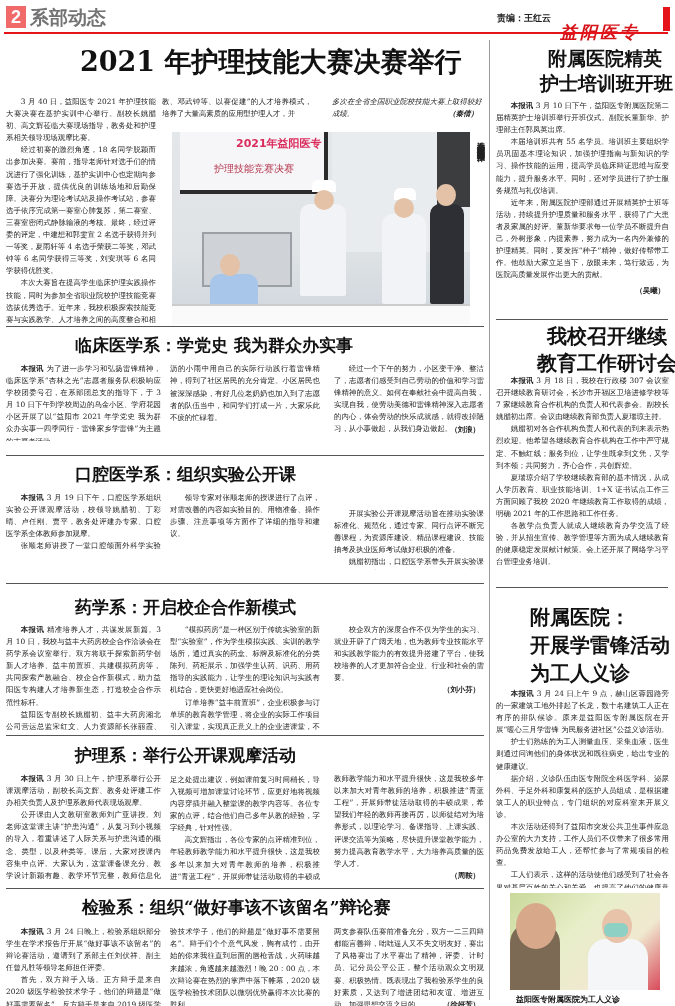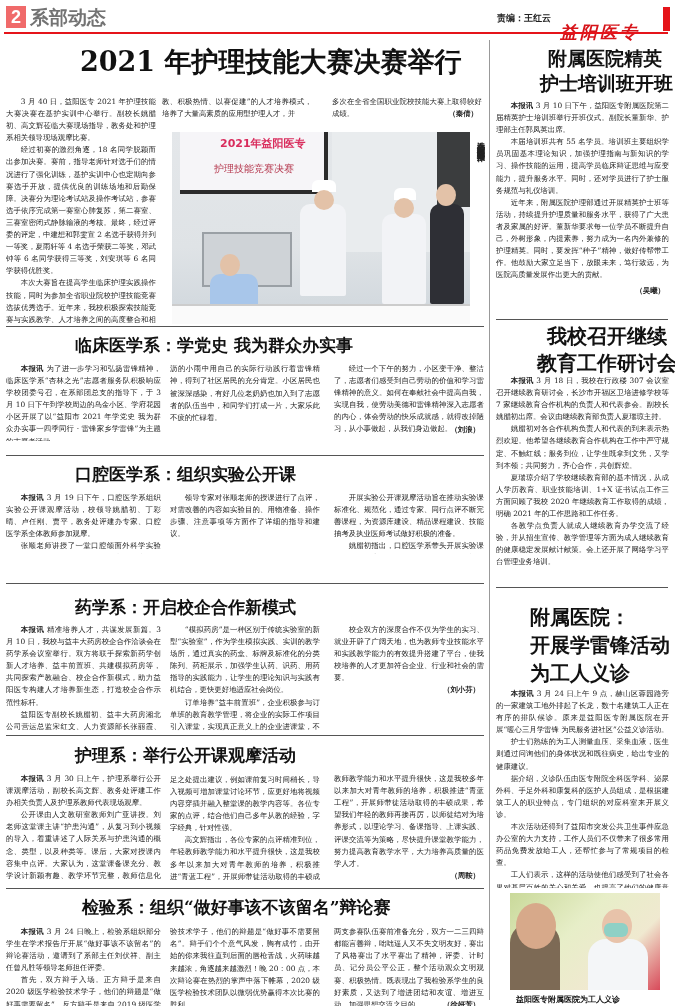--- a/index.html
+++ b/index.html
@@ -21,21 +21,21 @@
   .col p { text-indent:2em; }
   .lead { font-weight:bold; font-family:"DejaVu Sans", sans-serif; }
   .byline { display:block; text-align:right; font-weight:bold; font-family:"DejaVu Sans", sans-serif; padding-right:4px; }
 
   .rule { position:absolute; height:1px; background:#555; }
   .vrule { position:absolute; width:1px; background:#999; }
 
   .photo { position:absolute; overflow:hidden; }
   .photo-comp { background:linear-gradient(180deg,#e4e7ea 0%,#dfe3e6 60%,#cfd6dc 100%); }
   .screen { position:absolute; left:8px; top:0; width:148px; height:62px; background:#f6f5f8; border-bottom:4px solid #2b2b2b; border-right:4px solid #2b2b2b; }
-  .screen .s1 { position:absolute; left:40px; top:4px; font:bold 11px "DejaVu Sans", sans-serif; color:#d92c5c; white-space:nowrap; }
+  .screen .s1 { position:absolute; left:56px; top:4px; font:bold 11px "DejaVu Sans", sans-serif; color:#d92c5c; white-space:nowrap; }
   .screen .s2 { position:absolute; left:34px; top:30px; font:10px "DejaVu Serif", serif; color:#b5394f; white-space:nowrap; }
   .nurse { position:absolute; background:#f2f3f6; border-radius:10px 10px 2px 2px; }
   .nurse-cap { position:absolute; background:#fff; border-radius:6px 6px 0 0; }
   .nurse-face { position:absolute; background:#e3c2a8; border-radius:50%; }
   .bed { position:absolute; background:#fafafa; border-top:2px solid #ccc; }
   .caption-vert { position:absolute; writing-mode:vertical-rl; font:bold 8px "DejaVu Sans", sans-serif; color:#222; letter-spacing:1px; }
 
   .photo-clinic { background:linear-gradient(135deg,#c9d99a 0%,#e7eec8 40%,#f0e9d0 70%,#d84a5a 100%); }
   .photo-caption { position:absolute; font:bold 8px "DejaVu Sans", sans-serif; color:#111; }
 </style>
@@ -52,23 +52,23 @@
 </div>
 
 <div class="hl" style="left:60px;top:44px;font-size:27px;letter-spacing:0px;">2021 年护理技能大赛决赛举行</div>
 
 <div class="col" style="left:6px;top:96px;width:150px;height:230px;">
   <p>3 月 40 日，益阳医专 2021 年护理技能大赛决赛在基护实训中心举行。副校长姚腊初、高文辉莅临大赛现场指导，教务处和护理系相关领导现场观摩比赛。</p>
   <p>经过初赛的激烈角逐，18 名同学脱颖而出参加决赛。赛前，指导老师针对选手们的情况进行了强化训练，基护实训中心也定期向参赛选手开放，提供优良的训练场地和后勤保障。决赛分为理论考试站及操作考试站，参赛选手依序完成第一赛室心肺复苏，第二赛室、三赛室密闭式静脉输液的考核。最终，经过评委的评定，中建想和郭雯宣 2 名选手获得并列一等奖，夏雨轩等 4 名选手荣获二等奖，邓武钟等 6 名同学获得三等奖，刘安琪等 6 名同学获得优胜奖。</p>
   <p>本次大赛旨在提高学生临床护理实践操作技能，同时为参加全省职业院校护理技能竞赛选拔优秀选手。近年来，我校积极探索技能竞赛与实践教学、人才培养之间的高度整合和相互促进，已连续举办 9 届护理技能大赛，形成“以赛促学、以赛促</p>
 </div>
 <div class="col" style="left:162px;top:96px;width:150px;height:28px;">
-  <p style="text-indent:0">教、积极热情、以赛促建”的人才培养模式，培养了大量高素质的应用型护理人才，并</p>
-</div>
-<div class="col" style="left:332px;top:96px;width:150px;height:28px;">
+  <p style="text-indent:0">教、邓武钟等、以赛促建”的人才培养模式，培养了大量高素质的应用型护理人才，并</p>
+</div>
+<div class="col" style="left:332px;top:96px;width:150px;height:28px;font-style:italic;">
   <p style="text-indent:0">多次在全省全国职业院校技能大赛上取得较好成绩。</p>
   <span class="byline" style="margin-top:-12px;">（秦倩）</span>
 </div>
 
 <div class="photo photo-comp" style="left:172px;top:132px;width:298px;height:192px;">
   <div class="screen">
     <div class="s1">2021年益阳医专</div>
     <div class="s2">护理技能竞赛决赛</div>
   </div>
   <div style="position:absolute;left:160px;top:0;width:138px;height:120px;background:#e9ecee;"></div>
@@ -118,21 +118,21 @@
 <div class="rule" style="left:6px;top:455px;width:478px;"></div>
 
 <div class="hl hl-sans" style="left:55px;top:463px;font-size:17px;">口腔医学系：组织实验公开课</div>
 <div class="col" style="left:6px;top:492px;width:155px;height:62px;">
   <p><span class="lead">本报讯</span> <span>3 月 19 日下午，口腔医学系组织实验公开课观摩活动，校领导姚腊初、丁彩晴、卢任刚、贾平，教务处评建办专家、口腔医学系全体教师参加观摩。</span></p>
   <p>张顺老师讲授了一堂口腔颌面外科学实验课《绷带包扎》，他灵活地运用实验探究教学法、任务驱动教学法、讲授法组织学生学习和协作讨论，培养学生实验探究和分析问题、解决问题的能力，整堂课还巧妙地运用到职教云平台、微信、绷带包扎自制视频等教学资源，激发了学生极大的学习兴趣，收到了较好的教学效果。</p>
 </div>
 <div class="col" style="left:170px;top:492px;width:150px;height:62px;">
   <p>领导专家对张顺老师的授课进行了点评，对需改善的内容如实验目的、用物准备、操作步骤、注意事项等方面作了详细的指导和建议。</p>
 </div>
-<div class="col" style="left:334px;top:492px;width:150px;height:62px;">
+<div class="col" style="left:334px;top:508px;width:150px;height:62px;">
   <p>开展实验公开课观摩活动旨在推动实验课标准化、规范化，通过专家、同行点评不断完善课程，为资源库建设、精品课程建设、技能抽考及执业医师考试做好积极的准备。</p>
   <p>姚腊初指出，口腔医学系带头开展实验课标准化的探索，在全校开了一个好头，希望全体教职工再接再厉、开拓创新，把实验课标准化做成学校的样板。</p>
 
 </div>
 <div class="rule" style="left:6px;top:583px;width:478px;"></div>
 
 <div class="hl" style="left:512px;top:323px;font-size:20px;line-height:27px;text-align:center;width:150px;">
   <div>我校召开继续</div>
   <div>教育工作研讨会</div>
 </div>

